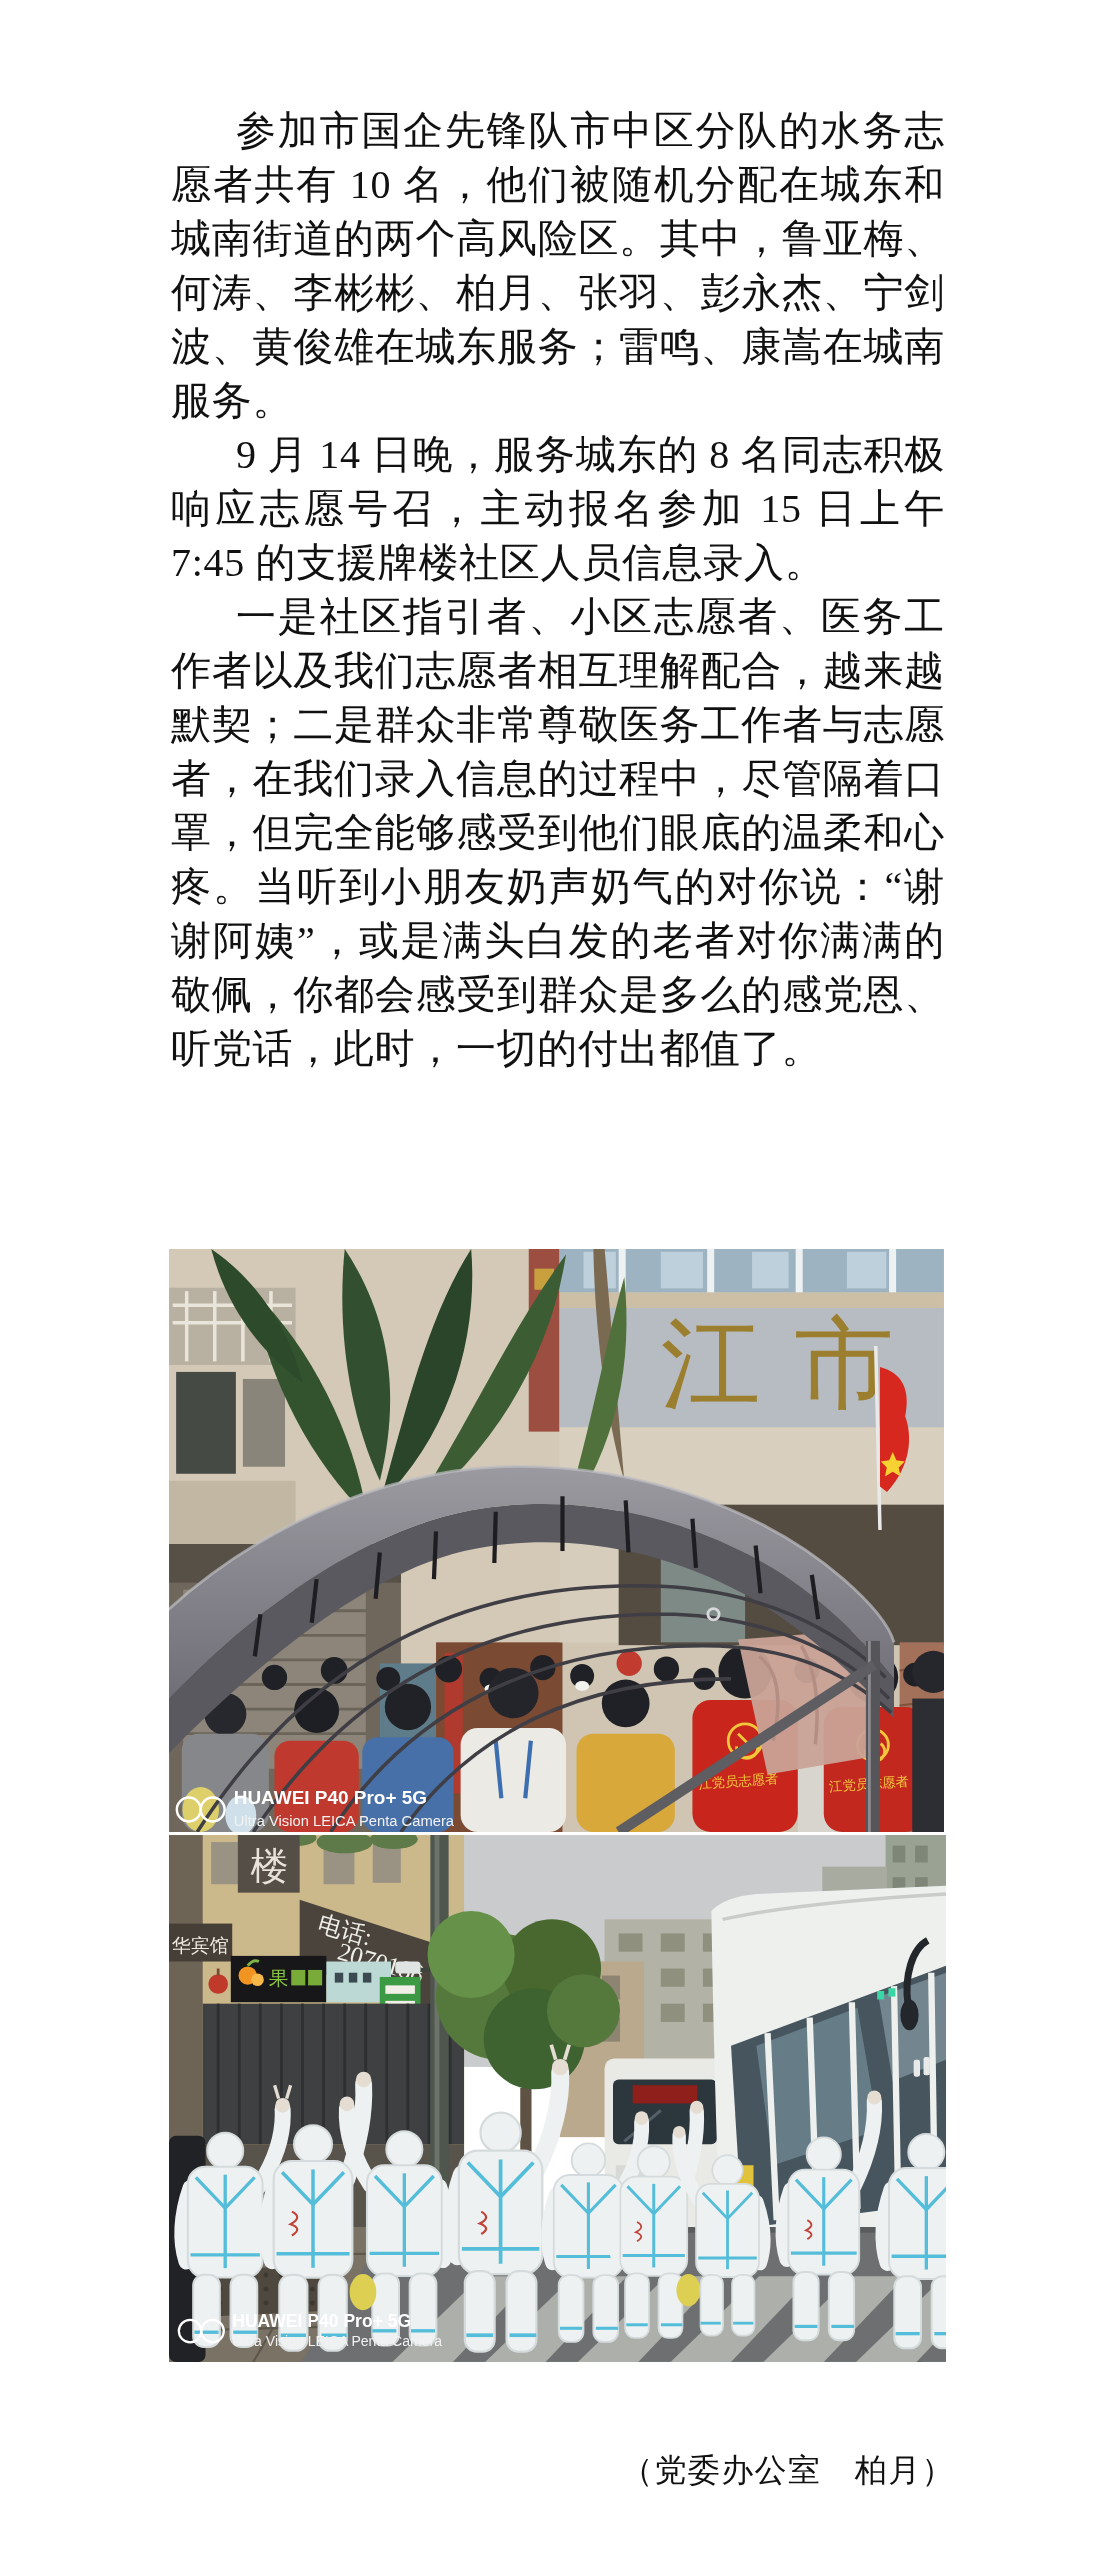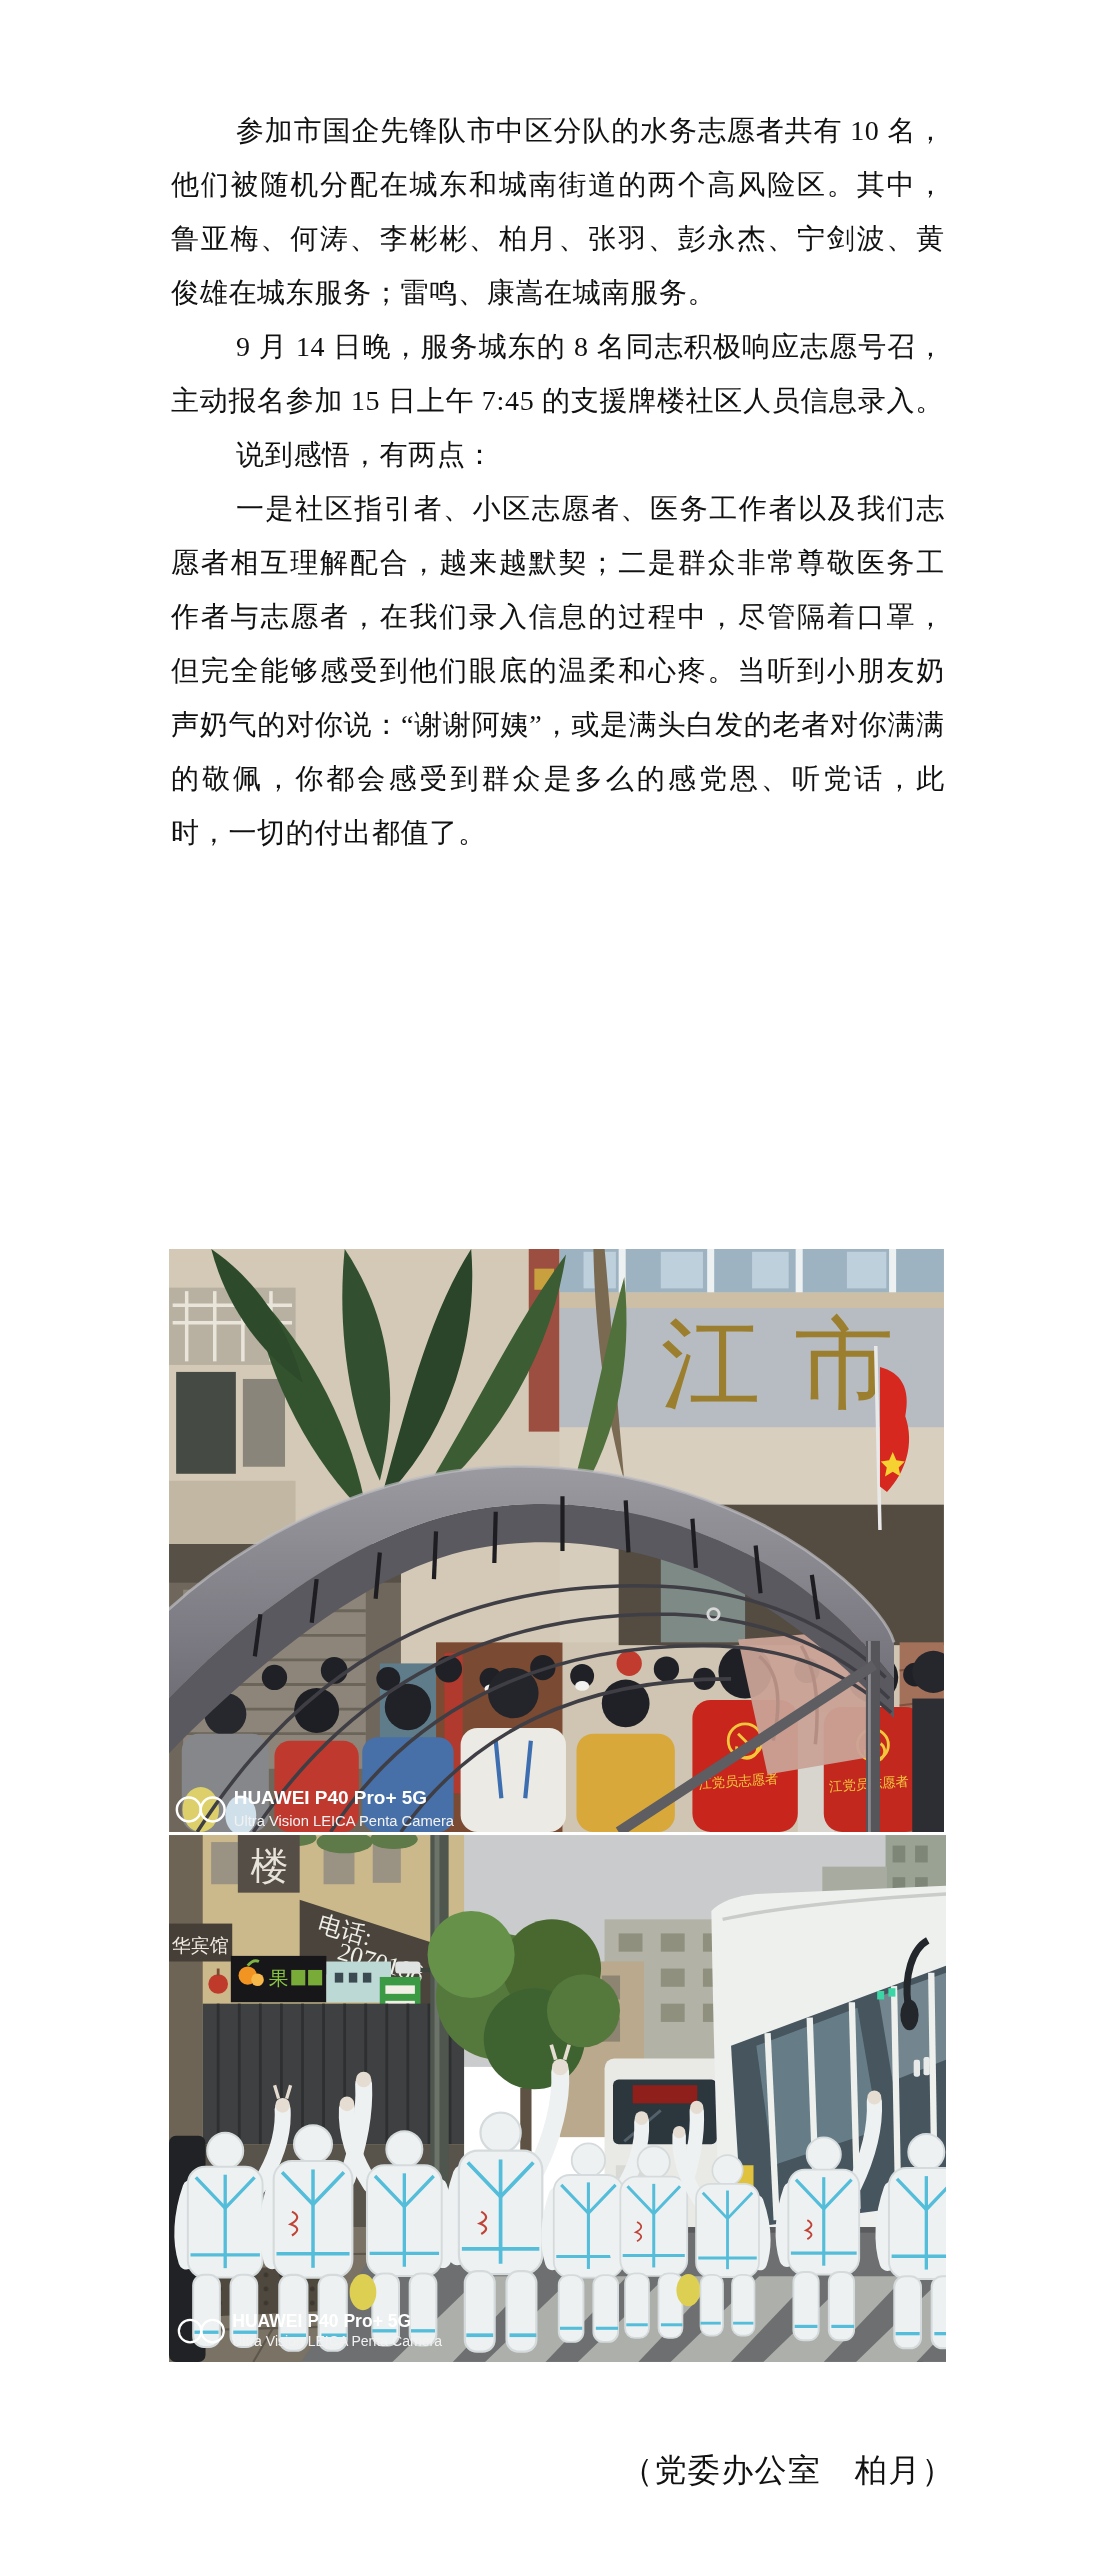--- a/index.html
+++ b/index.html
@@ -4,21 +4,21 @@
 <style>
   html,body{margin:0;padding:0;}
   body{background:#888;}
   .page{
     position:relative;width:1115px;height:2576px;background:#ffffff;
     margin:0 auto;overflow:hidden;
     font-family:"Liberation Serif","DejaVu Serif",serif;color:#111;
   }
   .article{
     position:absolute;left:171px;top:104px;width:774px;
-    font-size:28px;line-height:54px;text-align:justify;
+    font-size:40px;line-height:54px;text-align:justify;
     letter-spacing:0.7px;
   }
   .article p{margin:0;text-indent:65px;}
   .byline{
     position:absolute;left:621px;top:2425px;
     font-size:32px;letter-spacing:1.4px;white-space:nowrap;margin-top:24px;
   }
   figure{margin:0;padding:0;position:absolute;}
   .photo1{left:169px;top:1249px;width:775px;height:583px;border-radius:6px;}
   .photo2{left:169px;top:1835px;width:777px;height:527px;}
@@ -28,21 +28,20 @@
   .cjk-sign{font-family:"Liberation Serif","DejaVu Serif",serif;}
 </style>
 </head>
 <body>
 
 <div class="page">
 
   <div class="article">
     <p>参加市国企先锋队市中区分队的水务志愿者共有 10 名，他们被随机分配在城东和城南街道的两个高风险区。其中，鲁亚梅、何涛、李彬彬、柏月、张羽、彭永杰、宁剑波、黄俊雄在城东服务；雷鸣、康嵩在城南服务。</p>
     <p>9 月 14 日晚，服务城东的 8 名同志积极响应志愿号召，主动报名参加 15 日上午 7:45 的支援牌楼社区人员信息录入。</p>
-    <p>说到感悟，有两点：</p>
     <p>一是社区指引者、小区志愿者、医务工作者以及我们志愿者相互理解配合，越来越默契；二是群众非常尊敬医务工作者与志愿者，在我们录入信息的过程中，尽管隔着口罩，但完全能够感受到他们眼底的温柔和心疼。当听到小朋友奶声奶气的对你说：“谢谢阿姨”，或是满头白发的老者对你满满的敬佩，你都会感受到群众是多么的感党恩、听党话，此时，一切的付出都值了。</p>
   </div>
 
   <figure class="photo1">
   <svg viewBox="0 0 1103 830" xmlns="http://www.w3.org/2000/svg">
     <defs>
       <linearGradient id="tarpGrad" x1="0" y1="0" x2="0" y2="1">
         <stop offset="0" stop-color="#9b9aa1"></stop>
             <stop offset="1" stop-color="#6f6e76"></stop>
       </linearGradient>

